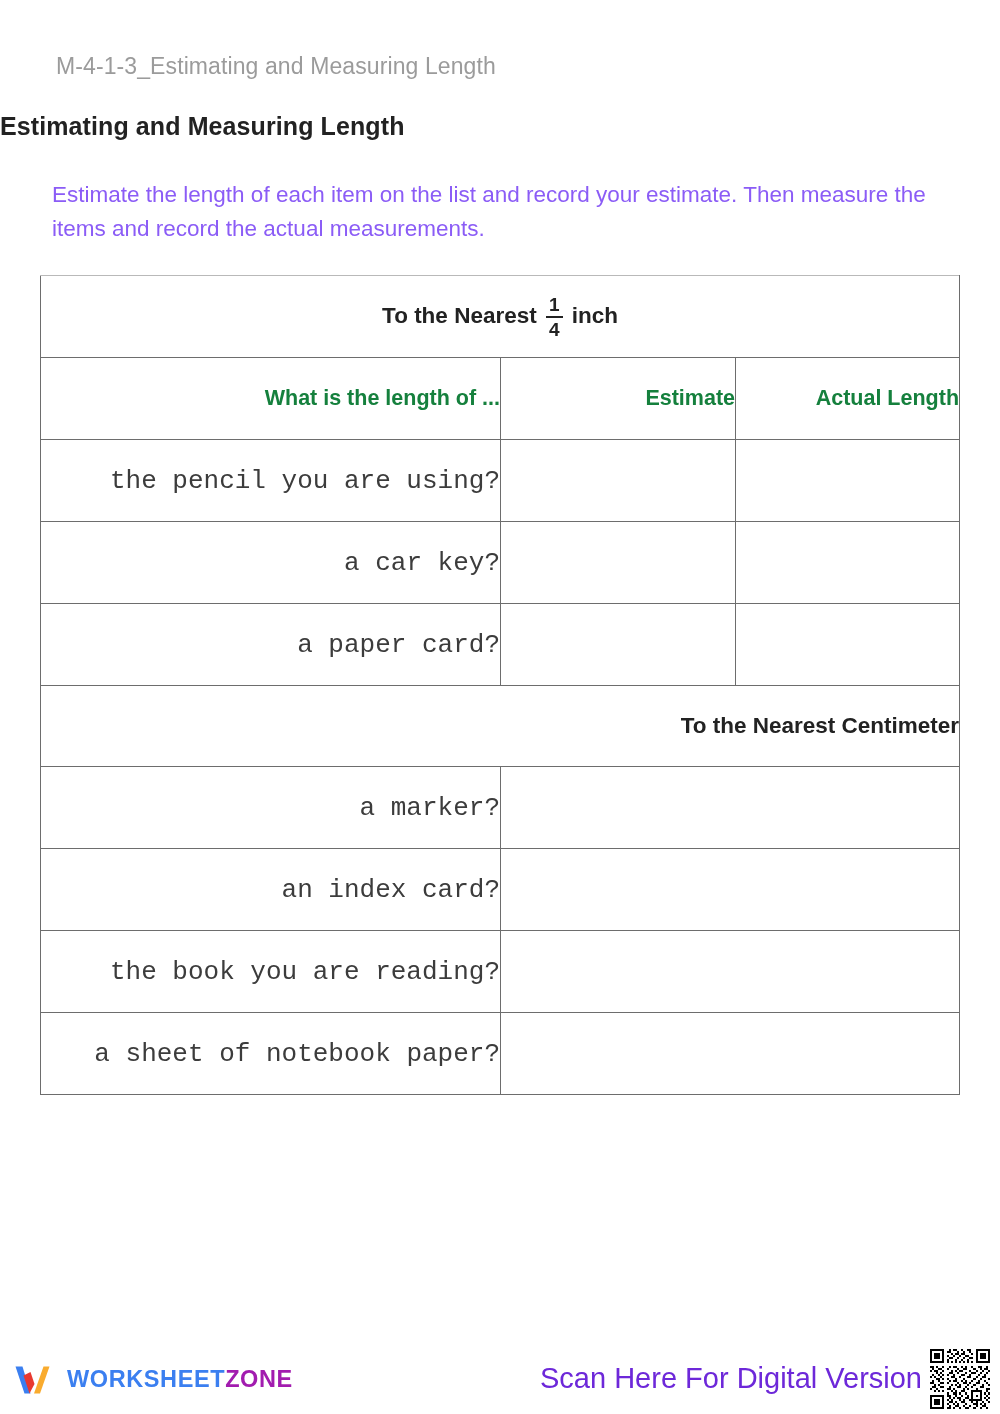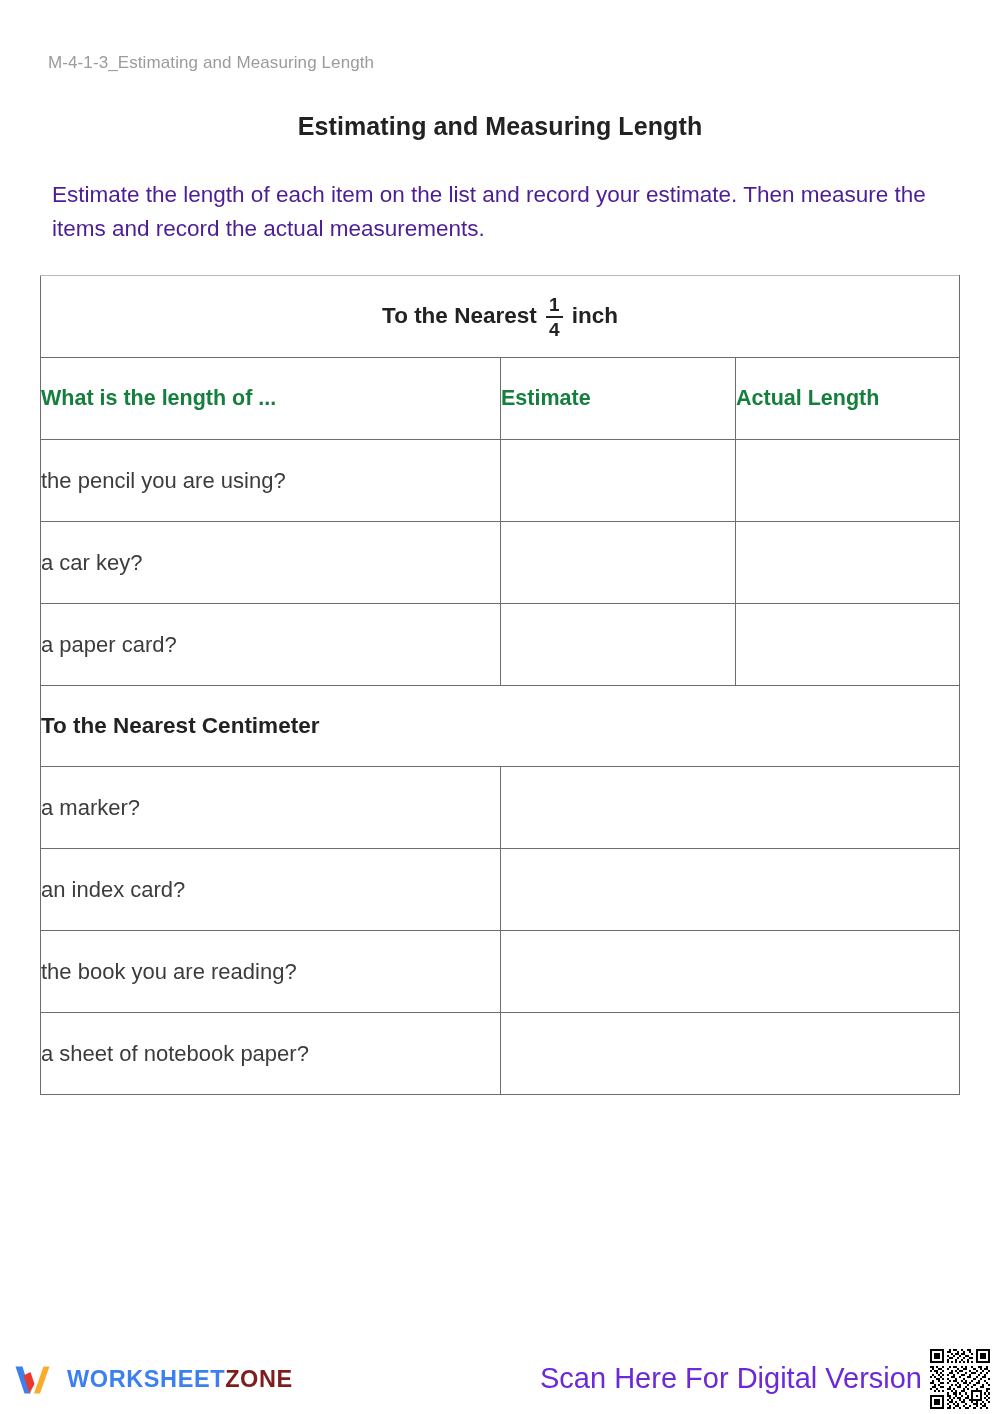--- a/index.html
+++ b/index.html
@@ -13,66 +13,65 @@
     height: 1414px;
     position: relative;
     font-family: "Liberation Sans", sans-serif;
     color: #333333;
     overflow: hidden;
   }
 
   
   .breadcrumb {
     position: absolute;
-    left: 48px;
+    left: 56px;
     top: 53px;
-    font-size: 17px;
+    font-size: 23px;
     color: #9b9b9b;
     letter-spacing: 0.1px;
     white-space: nowrap;
   }
 
   
   .page-title {
     position: absolute;
     left: 0;
     right: 0;
     top: 112px;
-    text-align: center;
     font-size: 25px;
     font-weight: bold;
     color: #222222;
     letter-spacing: 0.1px;
   }
 
   
   .instructions {
     position: absolute;
     left: 52px;
     top: 178px;
     width: 890px;
     font-size: 22.5px;
     line-height: 34px;
-    color: #4c1d95;
+    color: #8b5cf6;
   }
 
   
   .sheet-table {
     position: absolute;
     left: 40px;
     top: 275px;
     width: 919px;
     border-collapse: collapse;
     table-layout: fixed;
   }
   .sheet-table td {
     border: 1px solid #6d6d6d;
     padding: 0;
     vertical-align: middle;
-    text-align: left;
+    text-align: right;
   }
 
   .band-top { border-top: 1px solid #b9b9b9 !important; }
 
   .col-item   { width: 460px; }
   .col-est    { width: 235px; }
   .col-actual { width: 224px; }
 
   .section-banner {
     height: 81px;
@@ -110,22 +109,23 @@
 
   .col-head {
     height: 82px;
     font-size: 21.5px;
     font-weight: bold;
     color: #15803d;
   }
 
   .item-row { height: 82px; }
   .item-cell {
-    font-size: 22px;
+    font-size: 26px;
     color: #3c3c3c;
+    font-family: Liberation Mono, monospace;
   }
   .blank-cell { }
 
   
   .footer {
     position: absolute;
     left: 0;
     right: 0;
     bottom: 0;
     height: 72px;
@@ -141,21 +141,21 @@
   }
   .logo-mark { width: 46px; height: 40px; display: block; }
   .logo-text {
     font-size: 23.5px;
     font-weight: bold;
     letter-spacing: 0.6px;
     line-height: 1;
     white-space: nowrap;
   }
   .logo-text .w-blue { color: #3b7ff0; }
-  .logo-text .w-amber { color: #7f1d1d; }
+  .logo-text .w-amber { color: #a21caf; }
 
   .scan-text {
     position: absolute;
     right: 78px;
     top: 20px;
     font-size: 29px;
     color: #6d28d9;
     white-space: nowrap;
     text-align: right;
   }

